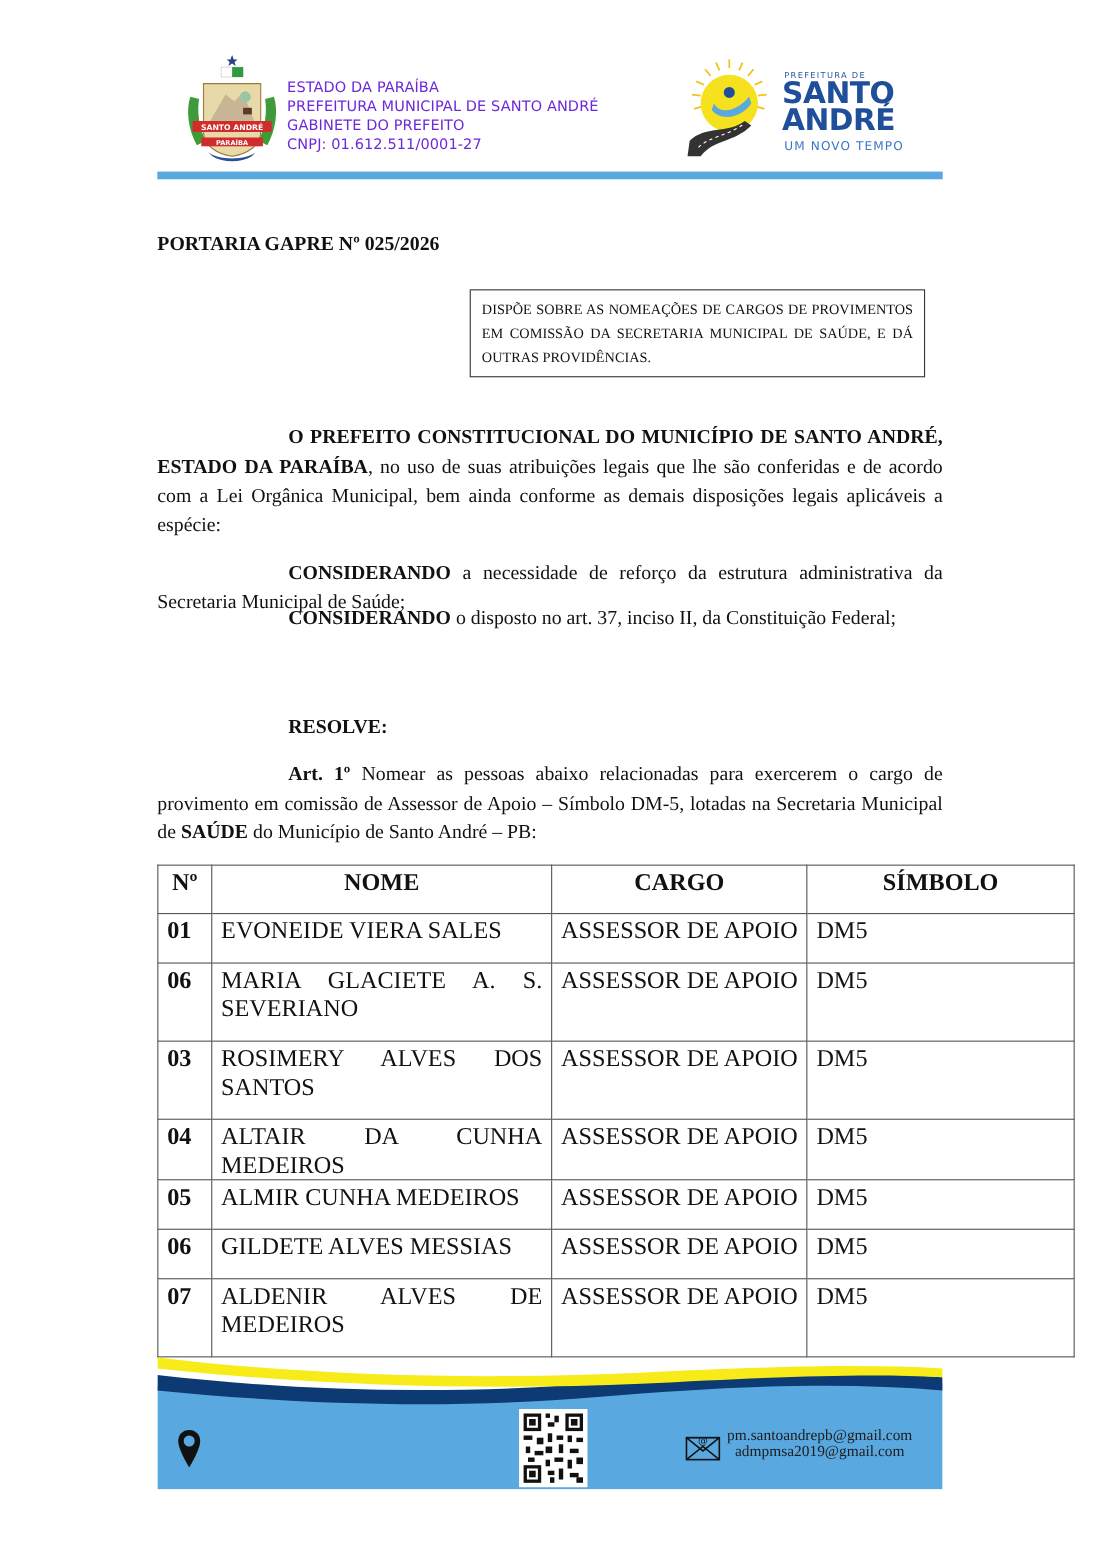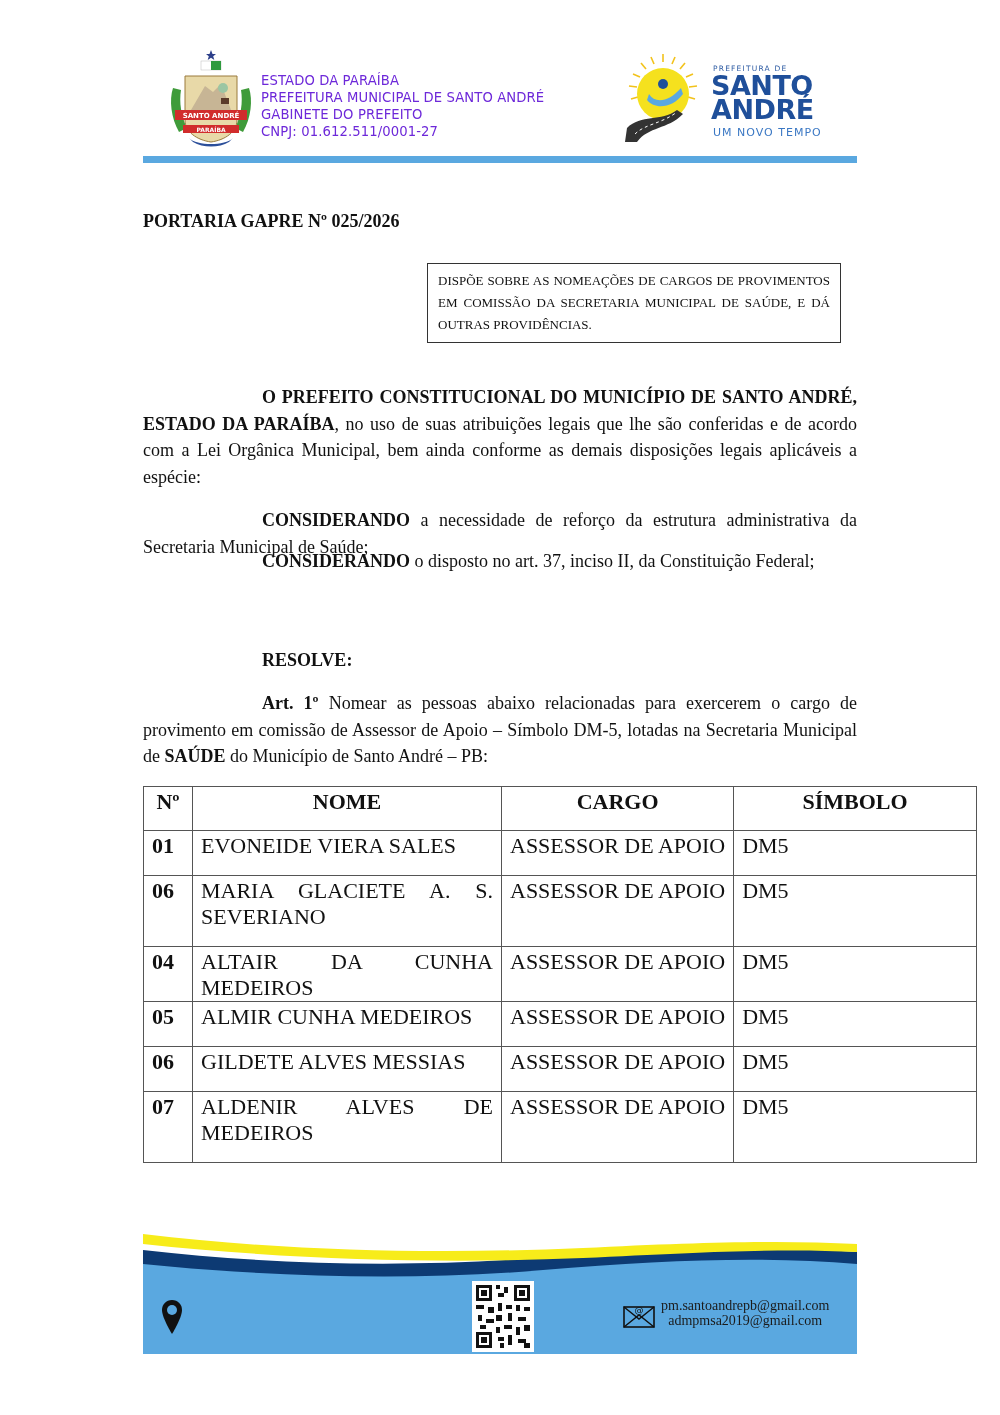--- a/index.html
+++ b/index.html
@@ -128,20 +128,26 @@
   <tbody>
     <tr class="r1">
       <td class="num">01</td>
       <td class="nome">EVONEIDE VIERA SALES</td>
       <td class="cargo">ASSESSOR DE APOIO</td>
       <td>DM5</td>
     </tr>
     <tr class="r2">
       <td class="num">06</td>
       <td class="nome">MARIA GLACIETE A. S. SEVERIANO</td>
+      <td class="cargo">ASSESSOR DE APOIO</td>
+      <td>DM5</td>
+    </tr>
+    <tr class="r2">
+      <td class="num">03</td>
+      <td class="nome">ROSIMERY ALVES DOS SANTOS</td>
       <td class="cargo">ASSESSOR DE APOIO</td>
       <td>DM5</td>
     </tr>
     <tr class="r1">
       <td class="num">04</td>
       <td class="nome">ALTAIR DA CUNHA MEDEIROS</td>
       <td class="cargo">ASSESSOR DE APOIO</td>
       <td>DM5</td>
     </tr>
     <tr class="r1">

